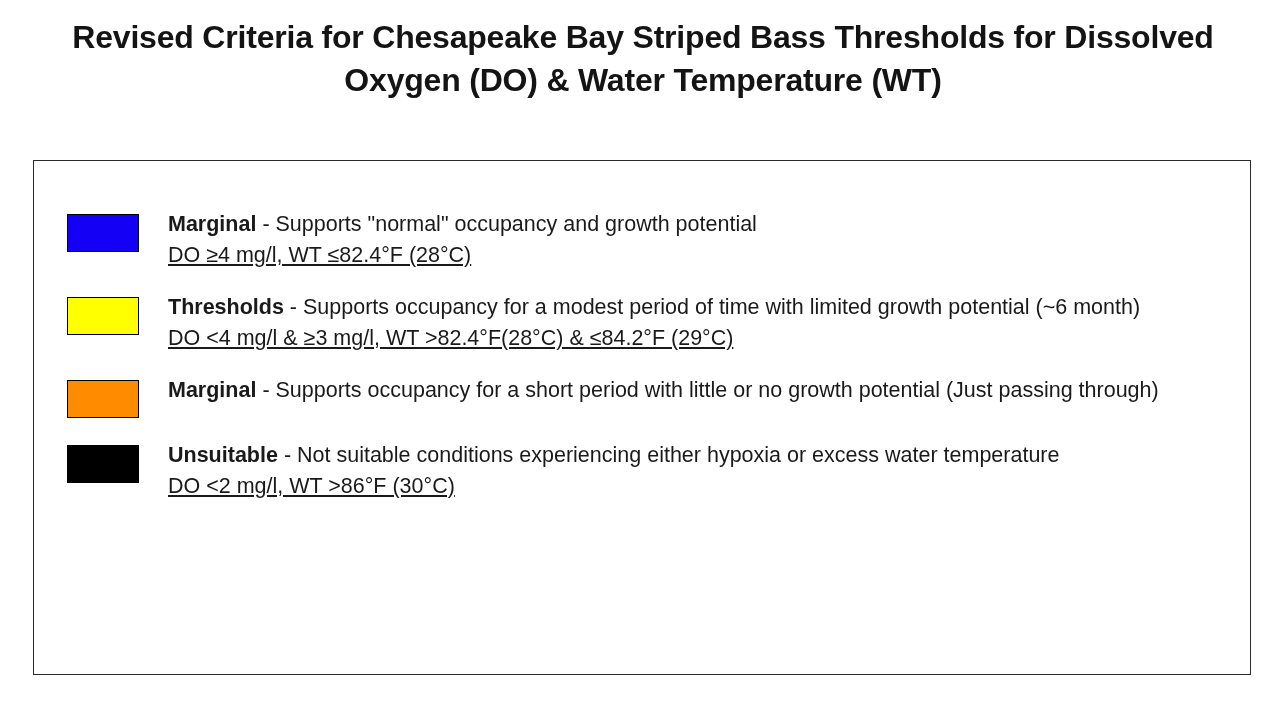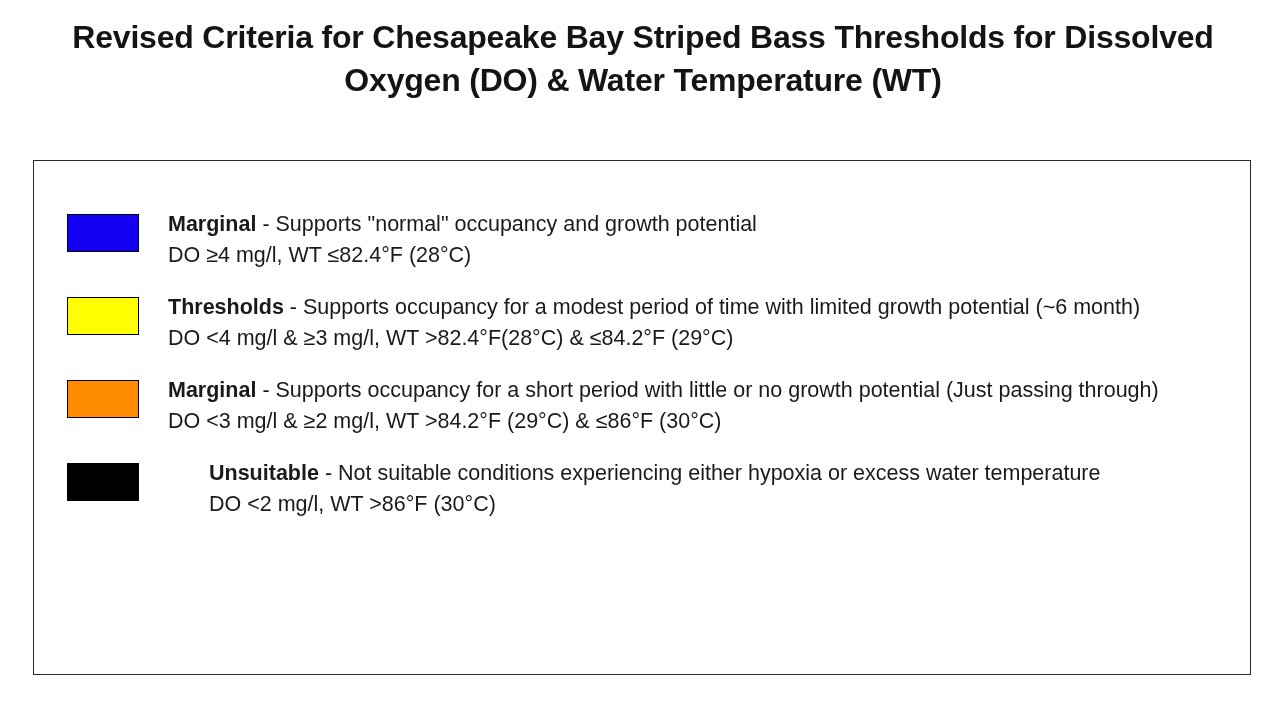--- a/index.html
+++ b/index.html
@@ -43,21 +43,20 @@
   .legend-inner {
     padding: 48px 26px 0 33px;
   }
   .legend-row {
     display: flex;
     align-items: flex-start;
     margin-bottom: 22px;
   }
   .legend-row:last-child {
     margin-bottom: 0;
-    gap: 41px;
   }
   .swatch {
     flex: 0 0 auto;
     width: 72px;
     height: 38px;
     border: 1px solid #000000;
     box-sizing: border-box;
     margin-top: 5px;
   }
   .legend-text {
@@ -69,20 +68,21 @@
   }
   .legend-text .term {
     font-weight: bold;
   }
   .legend-text .desc {
     font-weight: normal;
   }
   .legend-text .detail {
     display: block;
     font-weight: normal;
+    text-decoration: underline;
   }
 </style>
 </head>
 <body>
 
 <div class="slide">
 
   <h1 class="title">Revised Criteria for Chesapeake Bay Striped Bass Thresholds for Dissolved Oxygen (DO) &amp; Water Temperature (WT)</h1>
 
   <div class="legend-box">
@@ -101,21 +101,20 @@
         <div class="legend-text">
           <span class="term">Thresholds</span><span class="desc"> - Supports occupancy for a modest period of time with limited growth potential (~6 month)</span>
           <span class="detail">DO &lt;4 mg/l &amp; ≥3 mg/l, WT &gt;82.4°F(28°C) &amp; ≤84.2°F (29°C)</span>
         </div>
       </div>
 
       <div class="legend-row">
         <div class="swatch" style="background:#ff8c00"></div>
         <div class="legend-text">
           <span class="term">Marginal</span><span class="desc"> - Supports occupancy for a short period with little or no growth potential (Just passing through)</span>
-          <span class="detail">DO &lt;3 mg/l &amp; ≥2 mg/l, WT &gt;84.2°F (29°C) &amp; ≤86°F (30°C)</span>
         </div>
       </div>
 
       <div class="legend-row">
         <div class="swatch" style="background:#000000"></div>
         <div class="legend-text">
           <span class="term">Unsuitable</span><span class="desc"> - Not suitable conditions experiencing either hypoxia or excess water temperature</span>
           <span class="detail">DO &lt;2 mg/l, WT &gt;86°F (30°C)</span>
         </div>
       </div>

